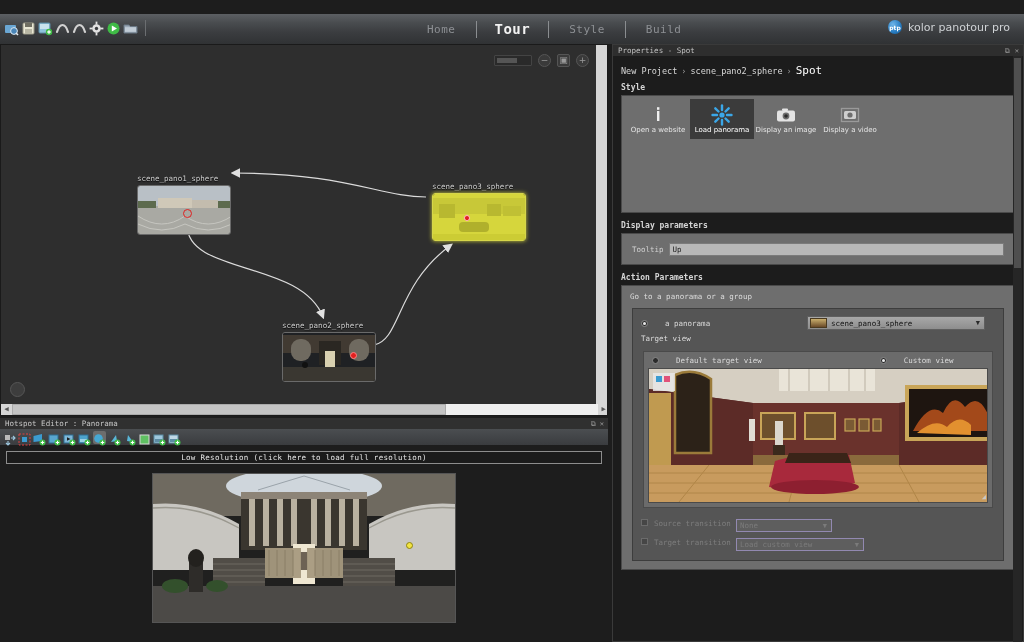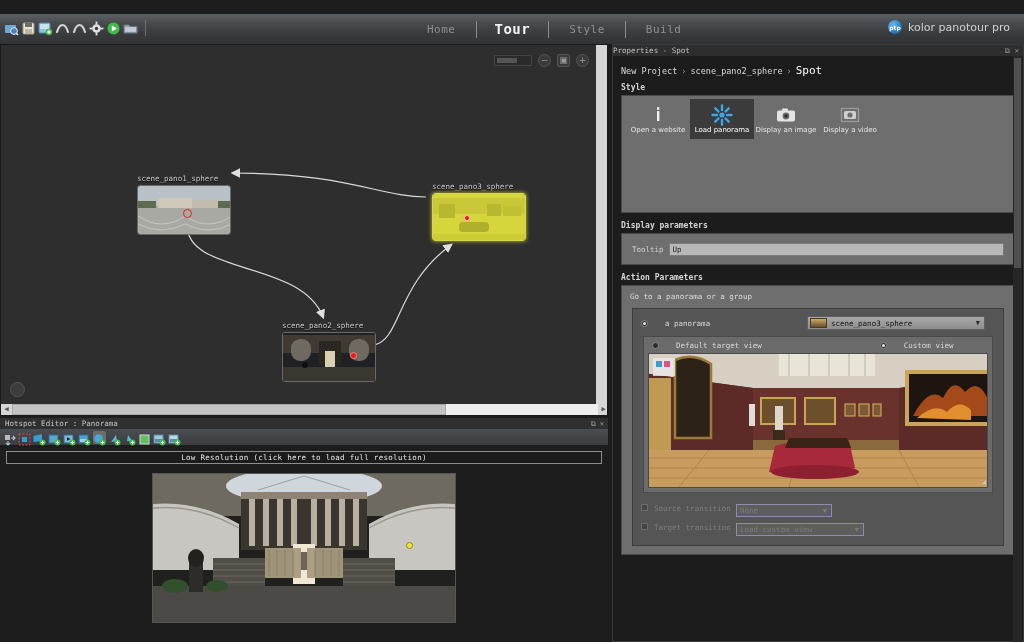--- a/index.html
+++ b/index.html
@@ -79,21 +79,21 @@
   .lowres { margin:6px 6px 0 6px; height:13px; background:#1b1b1b; border:1px solid #8d8d8d;
     color:#e8e8e8; font-size:7.5px; display:flex; align-items:center; justify-content:center;
     letter-spacing:.3px; }
   .pano-big { position:absolute; left:152px; top:473px; width:304px; height:150px;
     border:1px solid #555; overflow:hidden; background:#000; }
 
   
   .props { position:absolute; left:612px; top:44px; width:412px; height:598px;
     background:#1c1c1c; border:1px solid #3a3a3a; }
   .propsTitle { height:11px; background:#2e2e2e; color:#c2c2c2; font-size:7.5px;
-    display:flex; align-items:center; }
+    display:flex; align-items:center; padding-left:5px; }
   .propsTitle .pt-btns { margin-left:auto; margin-right:4px; display:flex; gap:5px;
     color:#9a9a9a; font-size:7px; }
   .crumb { color:#d8d8d8; font-size:8.5px; padding:8px 0 4px 8px; display:flex;
     align-items:center; gap:4px; }
   .crumb .cur { font-size:11px; color:#fff; }
   .crumb .sep { color:#9a9a9a; }
   .sectLabel { color:#d6d6d6; font-size:8px; font-weight:bold; padding:2px 0 3px 8px; }
   .box { margin:0 8px; background:#6e6e6e; border:1px solid #4a4a4a; }
   .styleBox { height:118px; position:relative; }
   .styleOpts { display:flex; padding:3px 0 0 4px; }
@@ -561,20 +561,21 @@
       <div class="rowp">
         <span class="radio on"></span>
         <span class="rlbl">a panorama</span>
         <span class="combo" style="width:178px;margin-left:auto;margin-right:10px">
           <span class="thumb"></span>
           <span>scene_pano3_sphere</span>
           <span class="caret">▼</span>
         </span>
       </div>
 
+      <div class="subLbl" style="padding-left:8px">Target view</div>
 
       <div class="tvBox">
         <div class="tvRow">
           <span class="radio" style="margin-left:4px"></span>
           <span class="rlbl">Default target view</span>
           <span class="radio on" style="margin-left:118px"></span>
           <span class="rlbl">Custom view</span>
         </div>
 
         <div class="preview">

